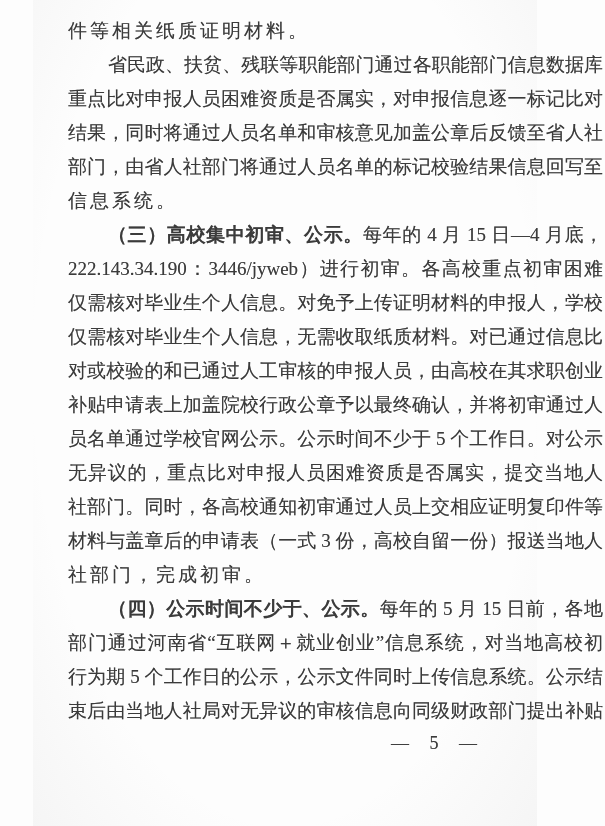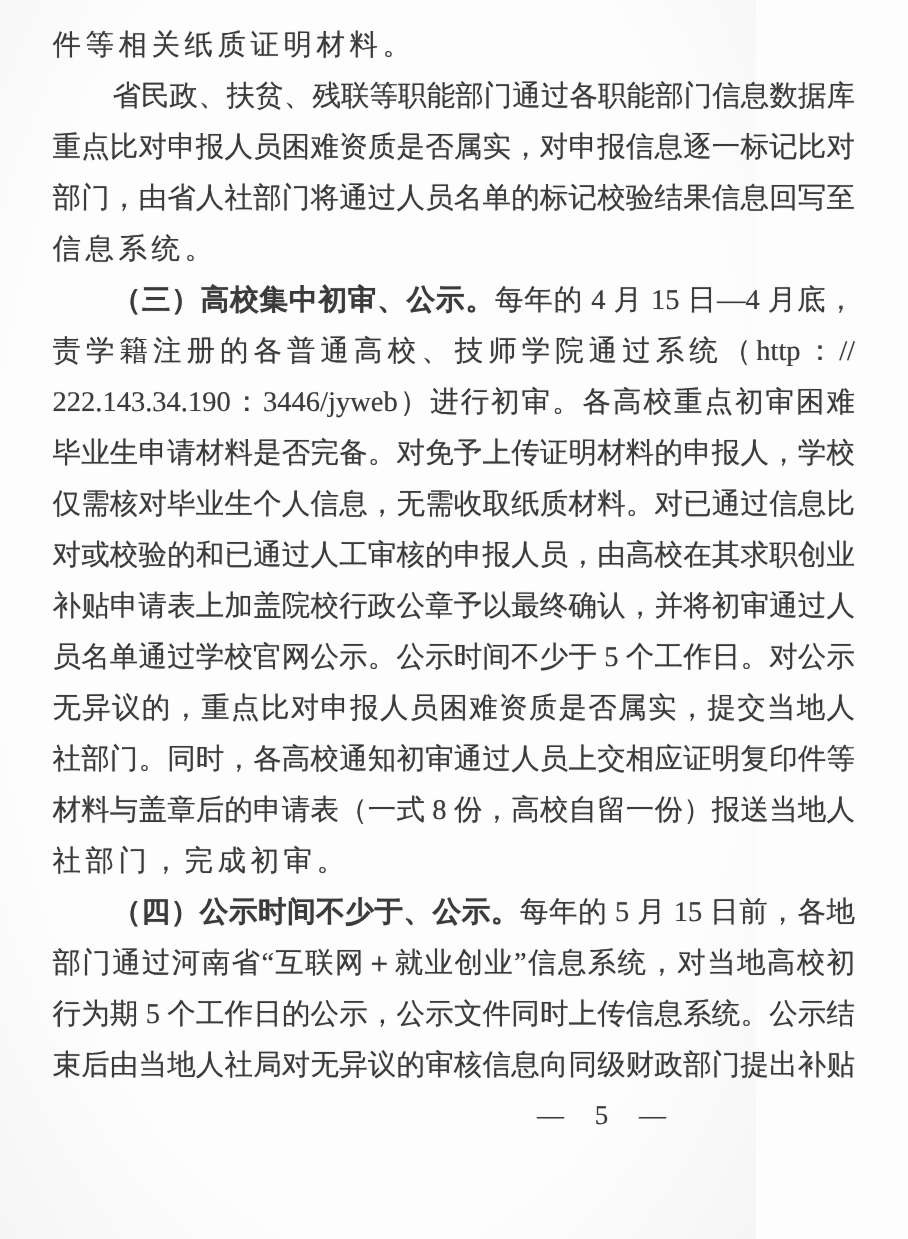--- a/index.html
+++ b/index.html
@@ -16,20 +16,21 @@
   .page {
     position: relative;
     width: 504px;
     height: 826px;
     box-sizing: border-box;
     padding: 14px 35px 0 35px;
     color: #3b3b3b;
     
     background:
       radial-gradient(ellipse at 50% 45%, rgba(255,255,255,0) 70%, rgba(120,120,120,0.06) 100%);
+    margin-left: 33px;
   }
   .doc-body {
     width: 535px;
   }
   .line {
     height: 34px;
     line-height: 34px;
     font-size: 19px;
     white-space: normal;
     text-align: justify;
@@ -65,46 +66,46 @@
 <body style="background: rgb(253, 253, 253);">
 
 <div class="page" style="color: rgb(59, 59, 59);">
   <div class="doc-body">
   <div class="line no-justify"><span class="body-text">件等相关纸质证明材料。</span></div>
 
   <div class="line indent"><span class="body-text">省民政、扶贫、残联等职能部门通过各职能部门信息数据库</span></div>
 
   <div class="line"><span class="body-text">重点比对申报人员困难资质是否属实，对申报信息逐一标记比对</span></div>
 
+  <div class="line"><span class="body-text">结果，同时将通过人员名单和审核意见加盖公章后反馈至省人社</span></div>
 
   <div class="line"><span class="body-text">部门，由省人社部门将通过人员名单的标记校验结果信息回写至</span></div>
 
   <div class="line no-justify"><span class="body-text">信息系统。</span></div>
 
   <div class="line indent"><span class="head">（三）高校集中初审、公示。</span><span class="body-text">每年的 4 月 15 日—4 月底，负</span></div>
 
-  <div class="line"><span class="body-text">责学籍注册的各普通高校、技师学院通过系统（http：//</span></div>
 
   <div class="line"><span class="body-text">222.143.34.190：3446/jyweb）进行初审。各高校重点初审困难</span></div>
 
-  <div class="line"><span class="body-text">毕业生申请材料是否完备。对免予上传证明材料的申报人，学校</span></div>
+  <div class="line"><span class="body-text">仅需核对毕业生个人信息。对免予上传证明材料的申报人，学校</span></div>
 
   <div class="line"><span class="body-text">仅需核对毕业生个人信息，无需收取纸质材料。对已通过信息比</span></div>
 
   <div class="line"><span class="body-text">对或校验的和已通过人工审核的申报人员，由高校在其求职创业</span></div>
 
   <div class="line"><span class="body-text">补贴申请表上加盖院校行政公章予以最终确认，并将初审通过人</span></div>
 
   <div class="line"><span class="body-text">员名单通过学校官网公示。公示时间不少于 5 个工作日。对公示</span></div>
 
   <div class="line"><span class="body-text">无异议的，重点比对申报人员困难资质是否属实，提交当地人</span></div>
 
   <div class="line"><span class="body-text">社部门。同时，各高校通知初审通过人员上交相应证明复印件等</span></div>
 
-  <div class="line"><span class="body-text">材料与盖章后的申请表（一式 8 份，高校自留一份）报送当地人</span></div>
+  <div class="line"><span class="body-text">材料与盖章后的申请表（一式 3 份，高校自留一份）报送当地人</span></div>
 
   <div class="line no-justify"><span class="body-text">社部门，完成初审。</span></div>
 
   <div class="line indent"><span class="head">（四）公示时间不少于、公示。</span><span class="body-text">每年的 5 月 15 日前，各地人社</span></div>
 
   <div class="line"><span class="body-text">部门通过河南省“互联网＋就业创业”信息系统，对当地高校初</span></div>
 
 
   <div class="line"><span class="body-text">行为期 5 个工作日的公示，公示文件同时上传信息系统。公示结</span></div>
 

